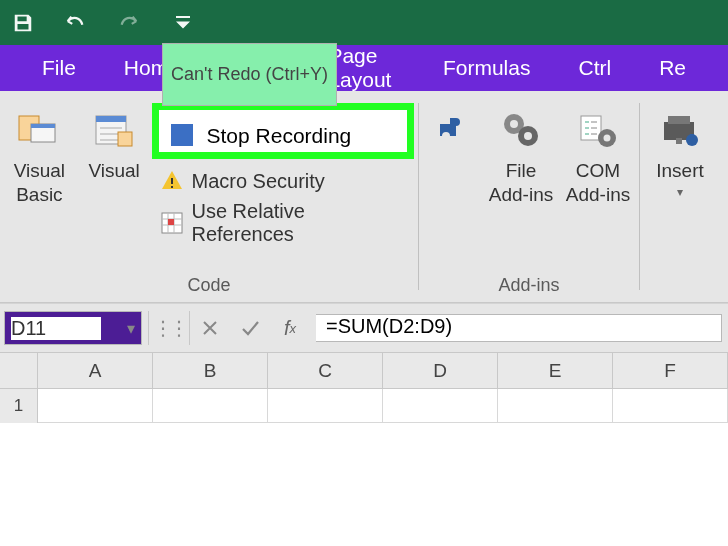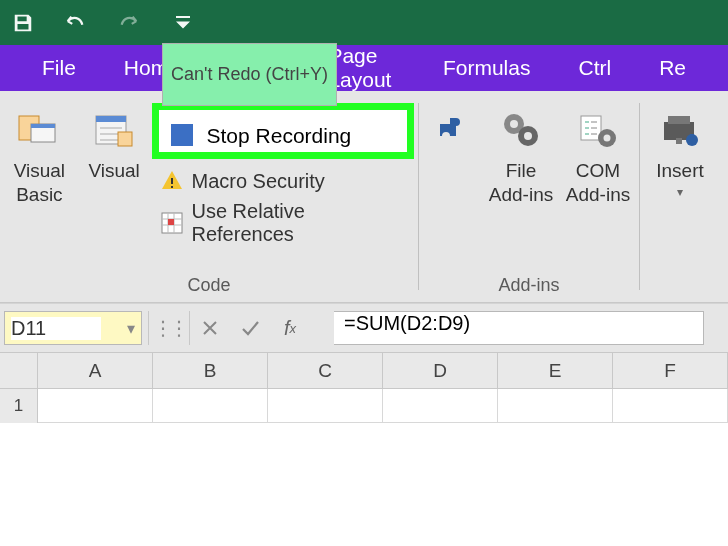--- a/index.html
+++ b/index.html
@@ -22,25 +22,25 @@
 .big-btn { display: flex; flex-direction: column; align-items: center; justify-content: flex-start; width: 76px; padding: 6px 2px; cursor: pointer; }
 .big-btn .lbl { font-size: 19px; color: #333; text-align: center; line-height: 1.25; margin-top: 6px; }
 .big-btn .ic { width: 46px; height: 46px; display: flex; align-items: center; justify-content: center; }
 
 .small-row { display: flex; align-items: center; gap: 8px; padding: 4px 8px; font-size: 20px; color: #333; cursor: pointer; height: 40px; }
 .small-row .ic { width: 24px; height: 24px; display: flex; align-items: center; justify-content: center; }
 
 .hl-box { border: 7px solid #21ff21; background: #fff; padding: 4px 10px; display: flex; align-items: flex-end; gap: 12px; width: 262px; height: 56px; }
 
 .fbar { background: #e6e6e6; height: 50px; display: flex; align-items: center; border-top: 1px solid #d4d4d4; border-bottom: 1px solid #c8c8c8; }
-.namebox { background: #fef9c3; border: 1px solid #b8b8b8; width: 138px; height: 34px; margin: 0 6px 0 4px; display: flex; align-items: center; padding: 0 6px; }
+.namebox { background: #4c1d95; border: 1px solid #b8b8b8; width: 138px; height: 34px; margin: 0 6px 0 4px; display: flex; align-items: center; padding: 0 6px; }
 .namebox input { border: none; outline: none; font-size: 20px; width: 90px; color: #333; }
 .fx-sep { width: 1px; height: 34px; background: #c8c8c8; }
 .fx-btn { width: 40px; height: 50px; display: flex; align-items: center; justify-content: center; color: #8a8a8a; cursor: pointer; }
-.fx-input { flex: 1; height: 34px; background: #fff; border: 1px solid #b8b8b8; margin: 0 24px; padding: 0 10px; font-size: 20px; color: #333; border-left: none; }
+.fx-input { flex: 1; height: 28px; background: #fff; border: 1px solid #b8b8b8; margin: 0 6px; padding: 0 10px; font-size: 20px; color: #333; border-left: none; }
 .fx-input input { border:none; outline:none; width:100%; font-size:20px; background:transparent; }
 
 .colhdr { display: flex; height: 36px; background: #e9e9e9; }
 .corner { width: 38px; border-right: 1px solid #c8c8c8; border-bottom: 1px solid #c8c8c8; }
 .ch { flex: 1; display: flex; align-items: center; justify-content: center; border-right: 1px solid #c8c8c8; border-bottom: 1px solid #c8c8c8; font-size: 19px; color: #444; cursor: pointer; }
 .cells { display:flex; height: 34px; }
 .rowhdr { width:38px; background:#e9e9e9; border-right:1px solid #c8c8c8; display:flex; align-items:center; justify-content:center; font-size:17px; color:#444; }
 .cell { flex:1; border-right:1px solid #d8d8d8; border-bottom:1px solid #d8d8d8; }
 </style>
 </head>

